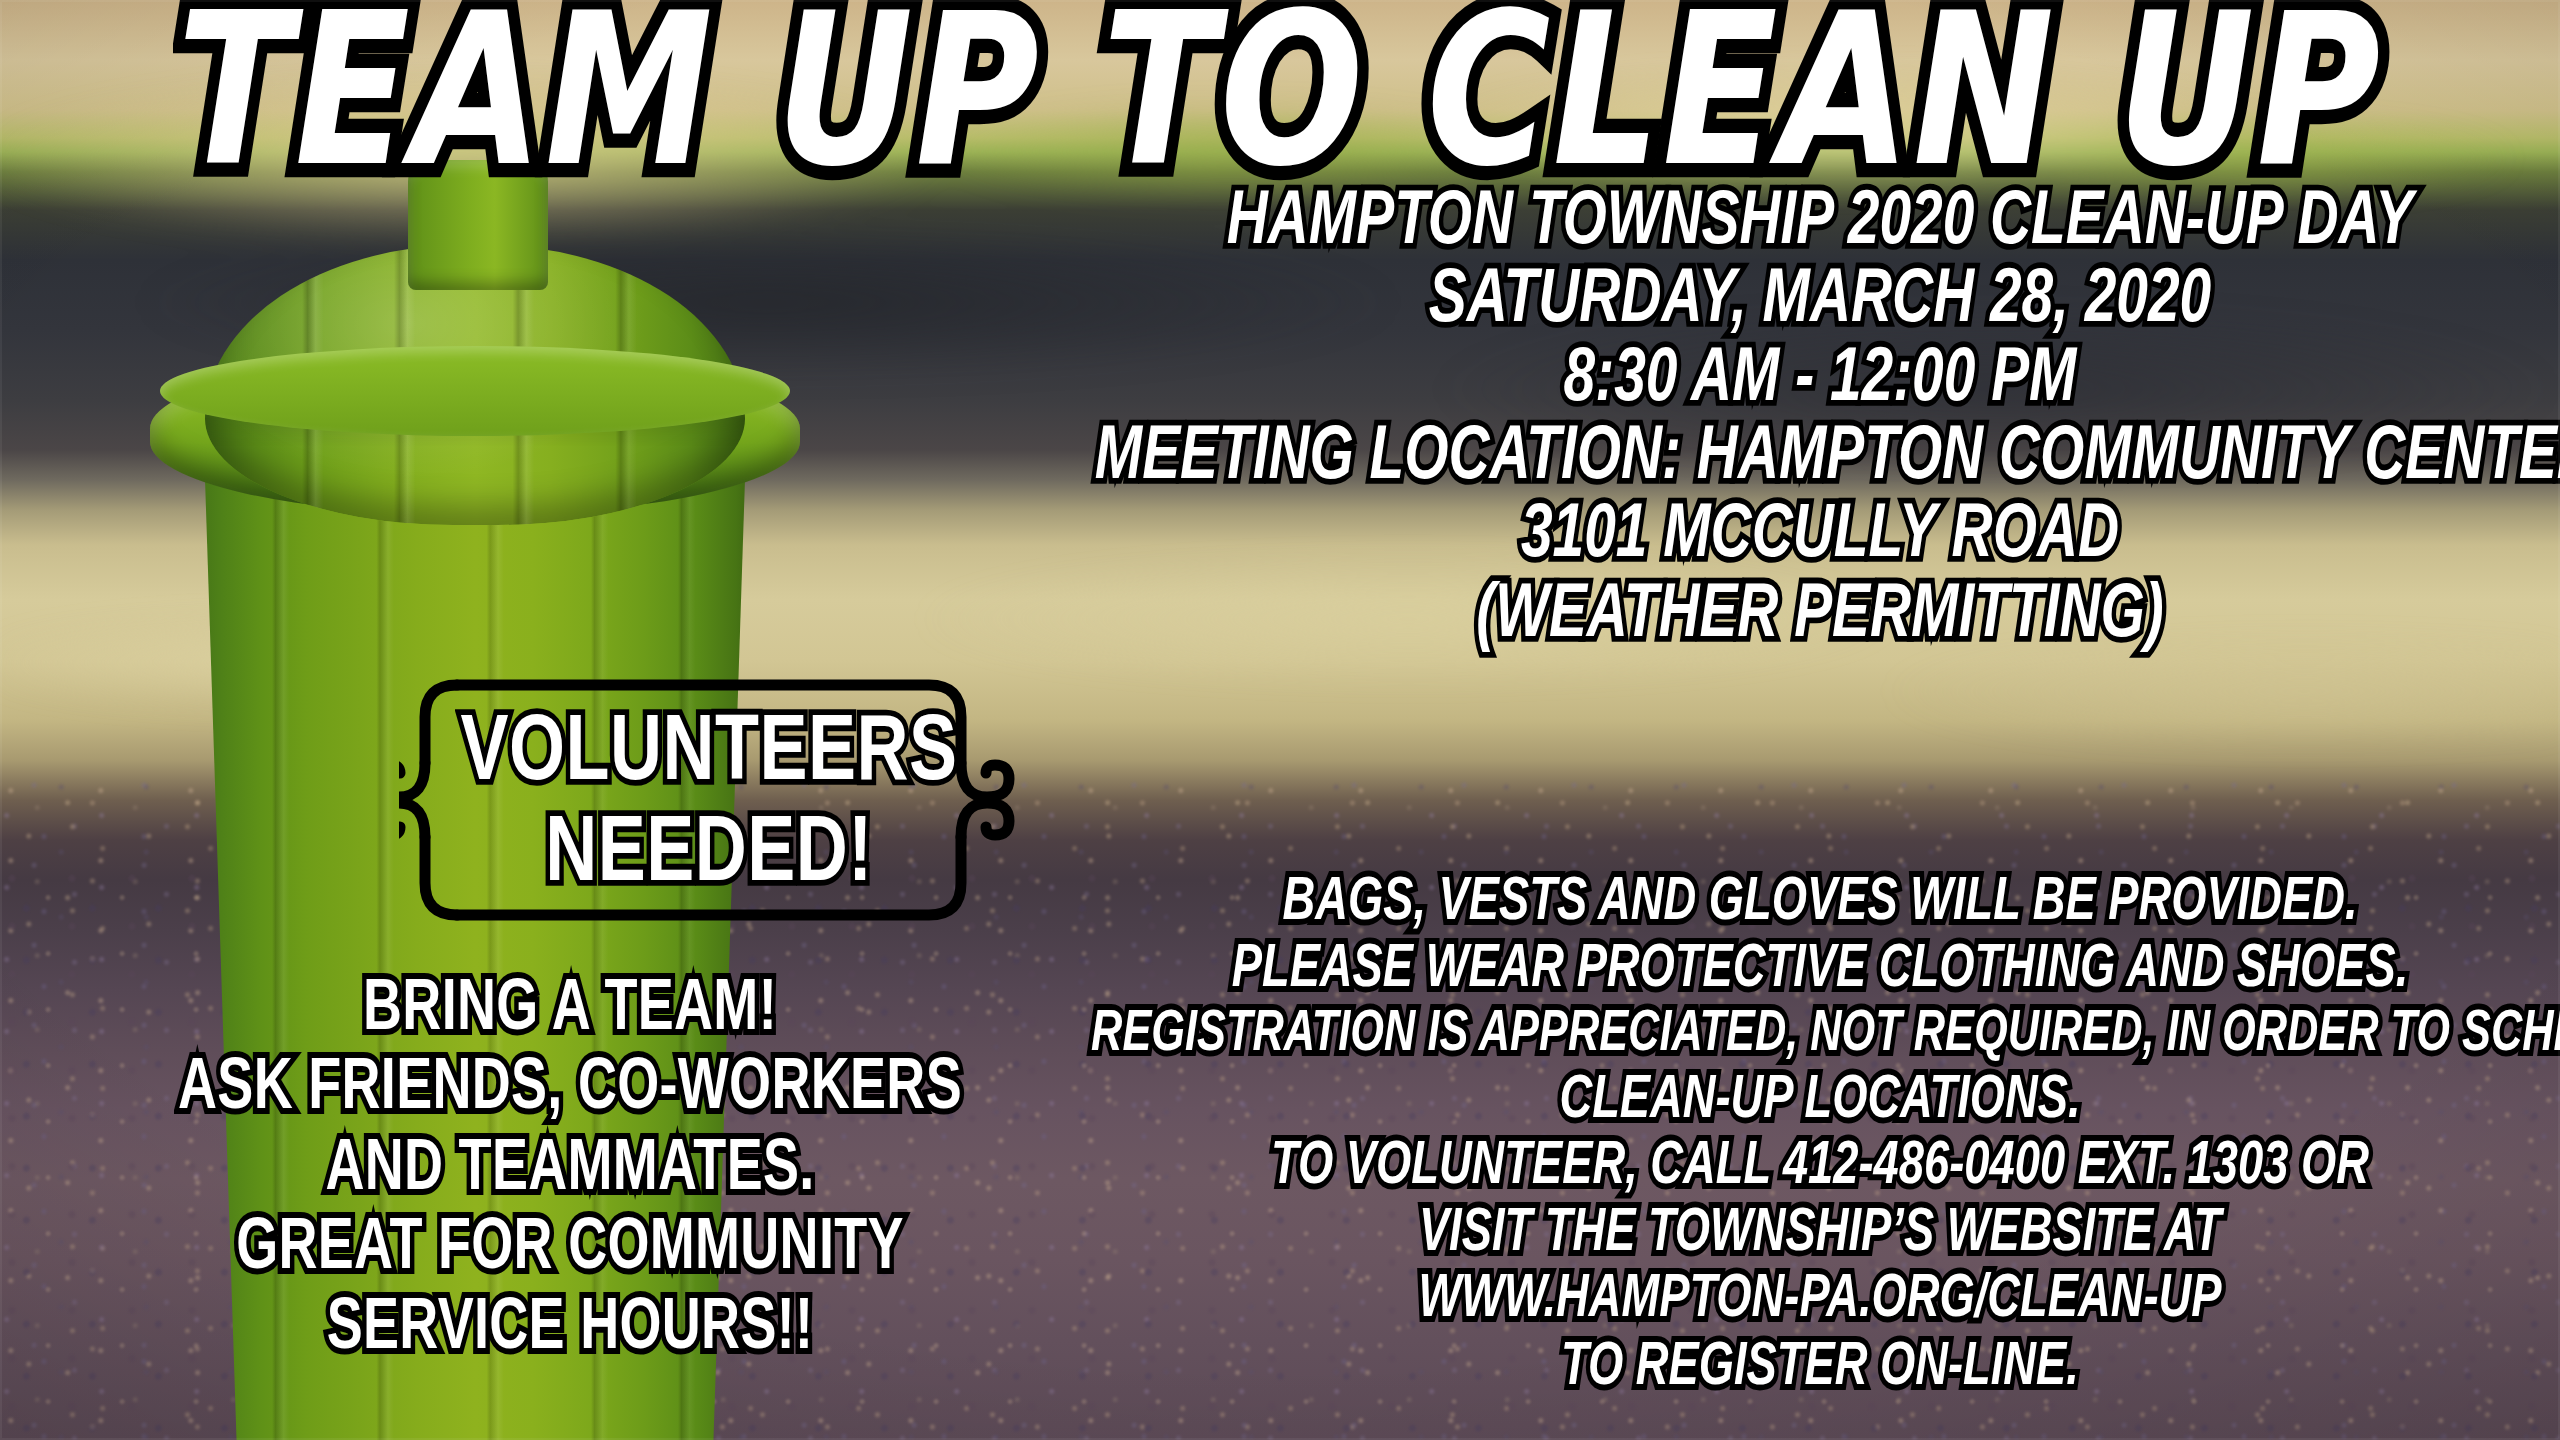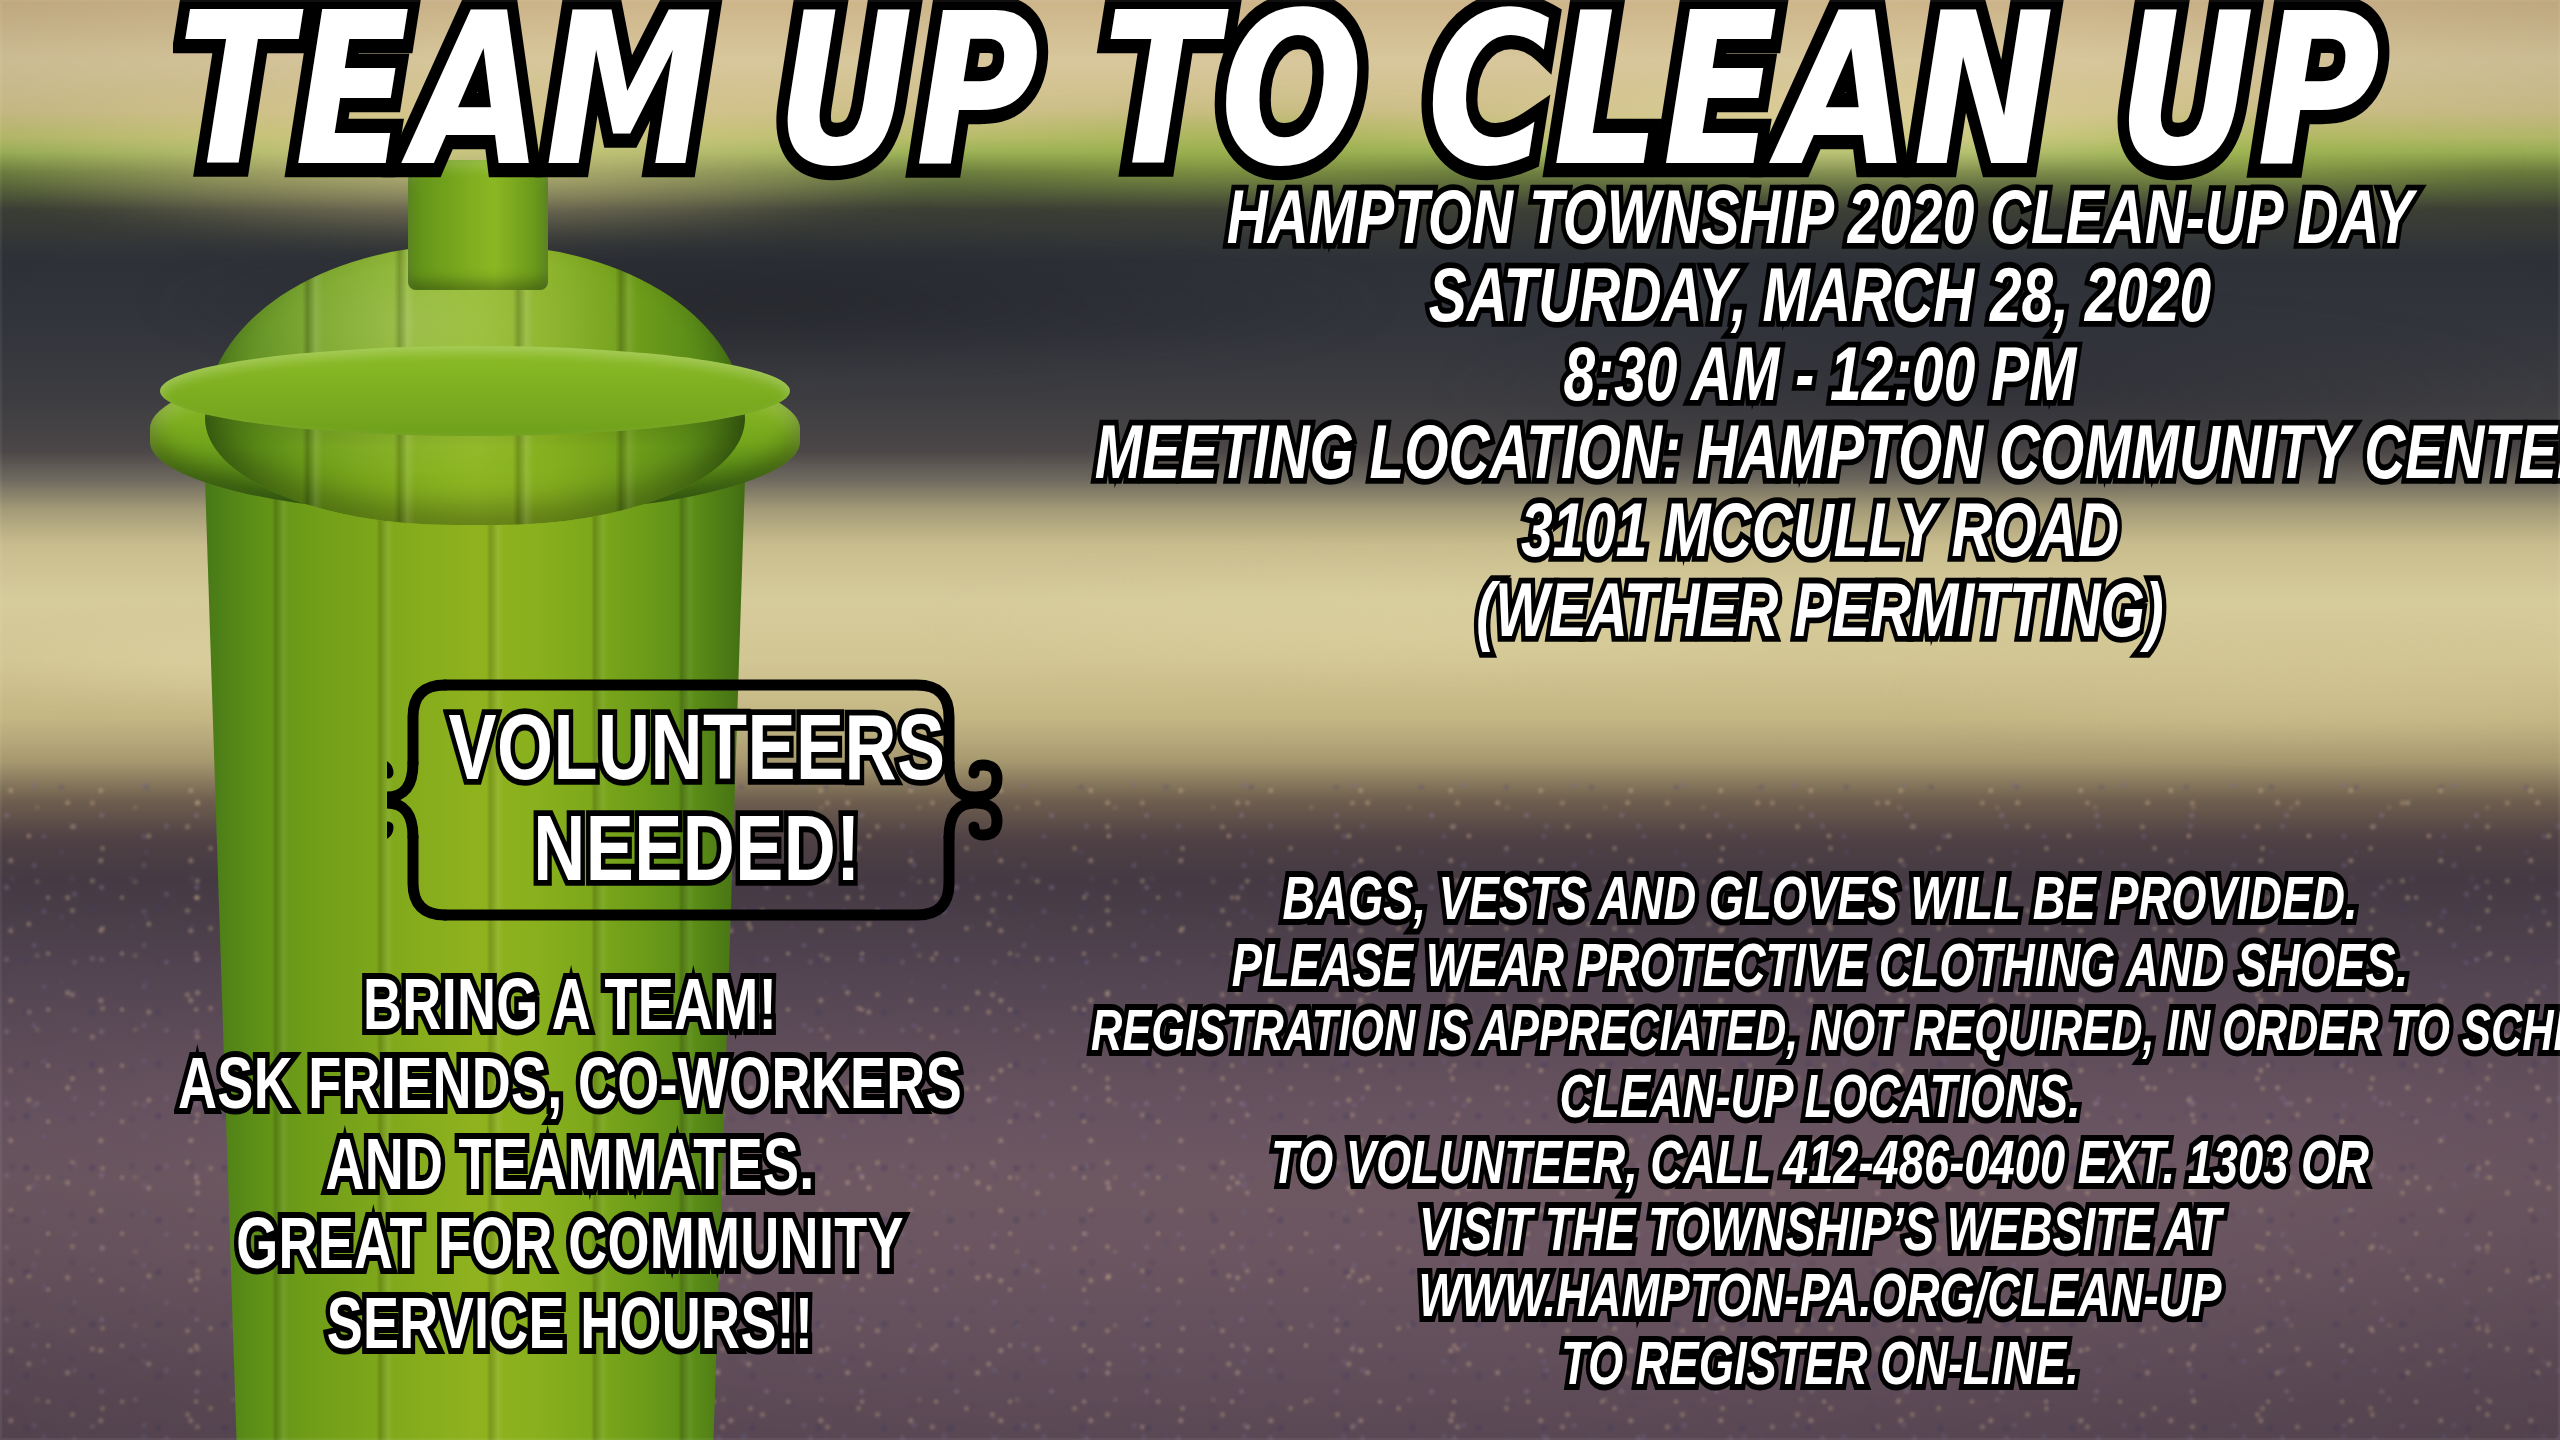--- a/index.html
+++ b/index.html
@@ -191,21 +191,21 @@
   .outlined{
     color:#fff;
     -webkit-text-stroke:9px #000;
     paint-order:stroke fill;
     font-family:"Liberation Sans",sans-serif;
     font-weight:bold;
   }
 
   
   #volunteer-frame{
-    position:absolute;left:387px;top:655px;width:620px;height:290px;
+    position:absolute;left:399px;top:655px;width:620px;height:290px;
   }
   #volunteer-frame svg{position:absolute;left:0;top:0;width:100%;height:100%;}
   #volunteer-text{
     position:absolute;left:0;top:42px;width:100%;
     text-align:center;
     font-size:72px;line-height:1.08;
     letter-spacing:.5px;
     transform:scaleY(1.30);
     transform-origin:50% 0;
   }

